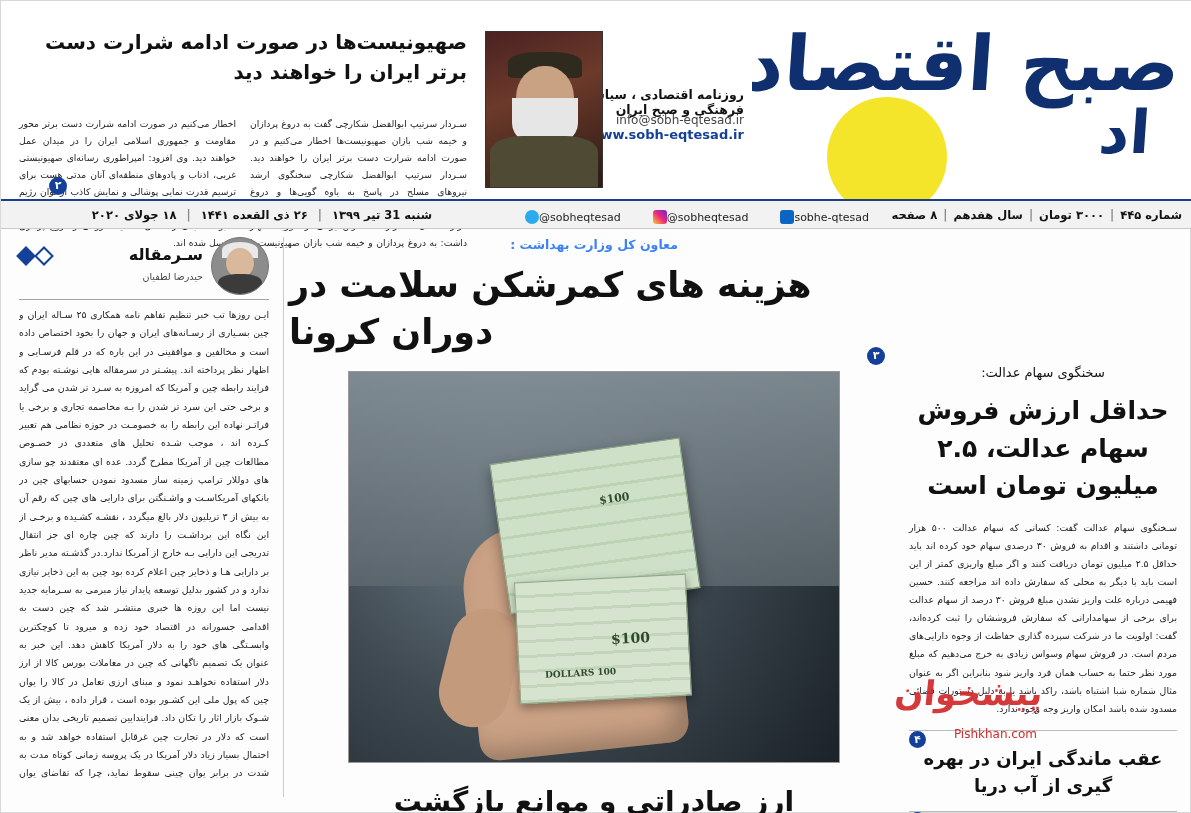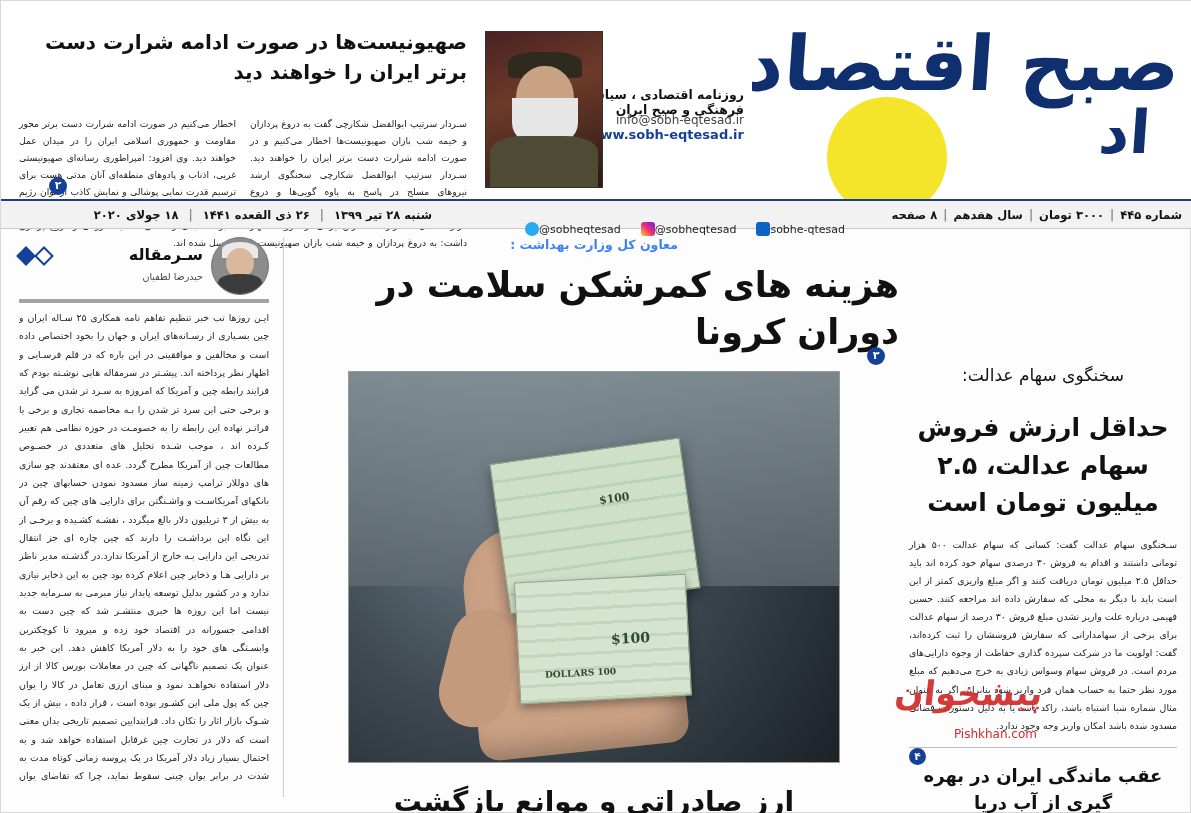--- a/index.html
+++ b/index.html
@@ -114,35 +114,35 @@
   }
   .infobar .left-items{
     position:absolute;right:10px;top:0;height:28px;display:flex;align-items:center;gap:6px;
     font-size:11.5px;color:#111;font-weight:bold;
   }
   .infobar .date-items{
     position:absolute;left:470px;top:0;height:28px;display:flex;align-items:center;gap:10px;
     font-size:11.5px;color:#111;font-weight:bold;direction:rtl;
   }
   .infobar .social{
-    position:absolute;left:520px;top:16px;height:24px;display:flex;align-items:center;gap:16px;
+    position:absolute;left:520px;top:4px;height:24px;display:flex;align-items:center;gap:28px;
     font-size:11px;color:#222;direction:ltr;
   }
   .sico{display:inline-block;width:14px;height:14px;border-radius:3px;margin-left:4px;vertical-align:-3px;}
   .sico.tg{background:#2aabee;border-radius:50%;}
   .sico.ig{background:linear-gradient(45deg,#f9ce34,#ee2a7b,#6228d7);}
   .sico.li{background:#0a66c2;}
   .infobar .sep{color:#888;}
 
   
   .col-left{
     position:absolute;left:18px;top:236px;width:250px;height:560px;direction:rtl;
   }
   .srm-head{
-    position:relative;height:62px;border-bottom:4px solid #a3a3a3;margin-bottom:6px;
+    position:relative;height:62px;border-bottom:1px solid #a3a3a3;margin-bottom:6px;
   }
   .srm-photo{
     position:absolute;right:0;top:0;width:56px;height:56px;border-radius:50%;
     background:#8c8c8c;overflow:hidden;border:1px solid #777;
   }
   .srm-photo .f{position:absolute;left:14px;top:10px;width:28px;height:30px;background:#d9b89c;border-radius:50%;}
   .srm-photo .h{position:absolute;left:10px;top:4px;width:36px;height:16px;background:#e9e9e9;border-radius:50% 50% 0 0;}
   .srm-photo .b{position:absolute;left:6px;top:36px;width:44px;height:22px;background:#3b3b3b;border-radius:40% 40% 0 0;}
   .srm-title{
     position:absolute;right:66px;top:8px;font-size:16px;font-weight:bold;color:#111;letter-spacing:3px;
@@ -168,21 +168,21 @@
   }
 
   
   .main-col{
     position:absolute;left:288px;top:236px;width:610px;direction:rtl;
   }
   .main-kicker{
     font-size:12.5px;color:#3b82f6;text-align:center;font-weight:bold;margin-bottom:10px;
   }
   .main-head{
-    font-size:35px;font-weight:bold;color:#111;text-align:right;line-height:1.35;
+    font-size:35px;font-weight:bold;color:#111;text-align:left;line-height:1.35;
     margin:4px 0 12px;
   }
   .main-badge{
     position:absolute;right:14px;top:110px;width:18px;height:18px;background:#15409a;color:#fff;
     border-radius:50%;font-size:11px;line-height:18px;text-align:center;font-weight:bold;
   }
   .photo-frame{
     position:relative;width:490px;height:390px;margin:14px auto 0;
     border:1px solid #999;background:#111;overflow:hidden;
   }
@@ -216,21 +216,21 @@
   .ph-n2{left:262px;top:258px;transform:rotate(-3deg);font-size:14px;}
   .ph-n3{left:196px;top:296px;transform:rotate(-3deg);font-size:9px;}
   .main-sub-head{
     font-size:28px;font-weight:bold;color:#111;text-align:center;margin-top:22px;
   }
 
   
   .col-right{
     position:absolute;left:908px;top:236px;width:268px;direction:rtl;text-align:right;
   }
-  .r-kicker{font-size:17px;color:#111;text-align:center;margin:128px 0 24px;font-weight:normal;}
+  .r-kicker{font-size:13px;color:#111;text-align:center;margin:128px 0 12px;font-weight:normal;}
   .r-head{font-size:25px;font-weight:bold;line-height:1.5;color:#111;text-align:center;margin-bottom:14px;}
   .r-body{font-size:9.3px;line-height:1.95;text-align:justify;color:#1c1c1c;}
   .r-rule{height:1px;background:#bbb;margin:12px 0 10px;}
   .r-head2{font-size:18px;font-weight:bold;color:#111;text-align:center;line-height:1.5;}
   .badge-sm{
     display:inline-block;width:17px;height:17px;background:#15409a;color:#fff;border-radius:50%;
     font-size:10.5px;line-height:17px;text-align:center;font-weight:bold;
   }
   .badge-row{position:relative;height:0;}
   .badge-abs{position:absolute;left:0;}
@@ -293,21 +293,21 @@
       <span>۸ صفحه</span>
     </div>
 
     <div class="social">
       <span><span class="sico tg"></span><span>@sobheqtesad</span></span>
       <span><span class="sico ig"></span><span>@sobheqtesad</span></span>
       <span><span class="sico li"></span><span>sobhe-qtesad</span></span>
     </div>
 
     <div class="date-items" style="left:auto;right:760px;">
-      <span>شنبه ۲۸ تیر ۱۳۹۹</span>
+      <span>شنبه 31 تیر ۱۳۹۹</span>
       <span class="sep">|</span>
       <span>۲۶ ذی القعده ۱۴۴۱</span>
       <span class="sep">|</span>
       <span>۱۸ جولای ۲۰۲۰</span>
     </div>
   </div>
 
   <div class="col-left">
     <div class="srm-head">
       <div class="srm-photo">

